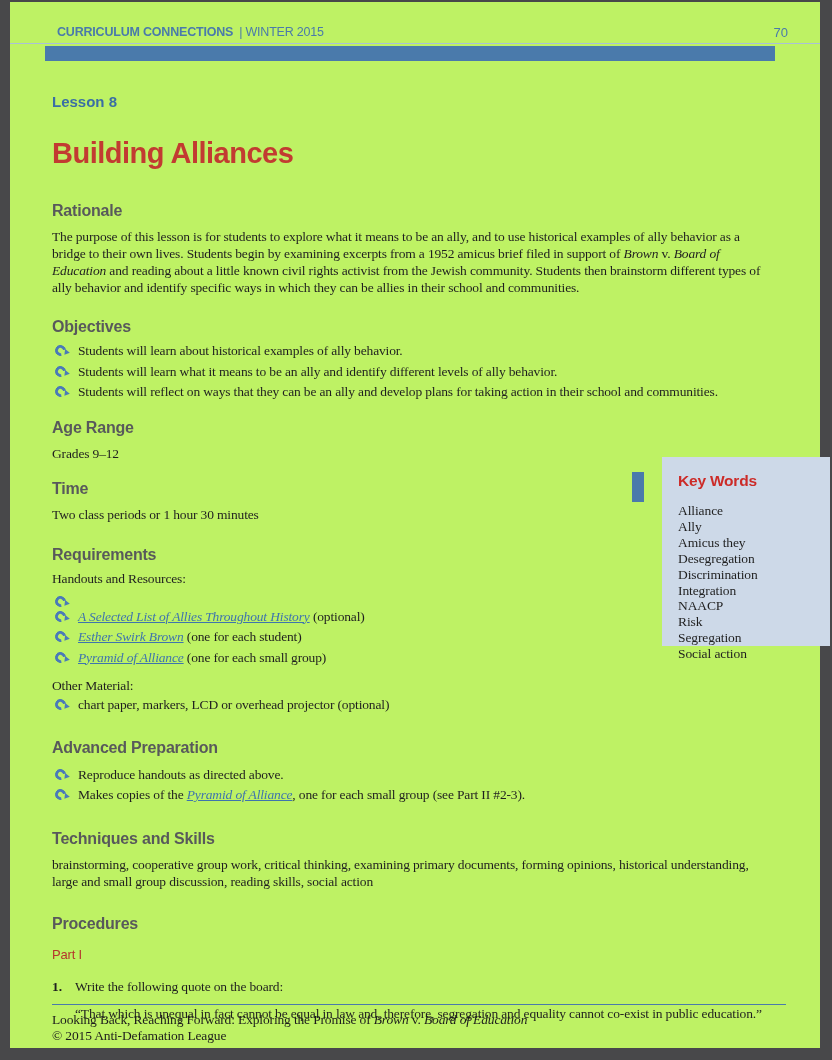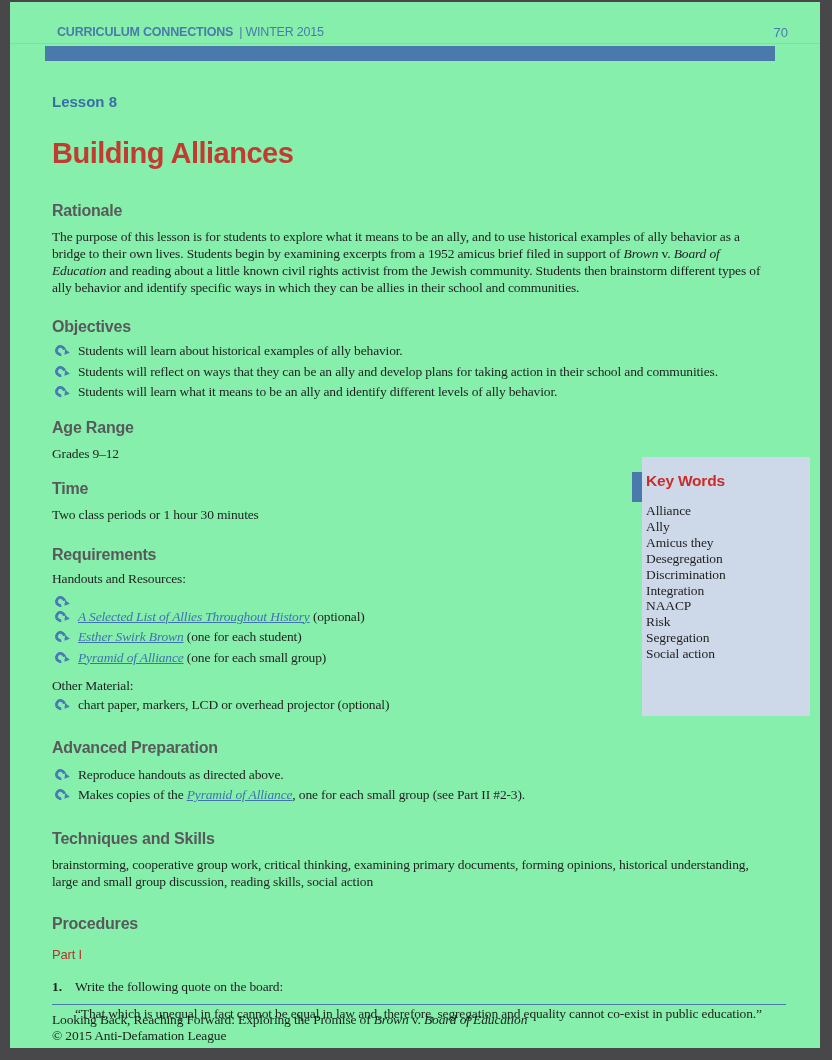--- a/index.html
+++ b/index.html
@@ -8,21 +8,21 @@
     background:#48484a;
     font-family:"Liberation Serif","DejaVu Serif",serif;
     color:#1f1f1f;
     overflow:hidden;
   }
   .page {
     position:relative;
     margin:2px 0 0 10px;
     width:810px;
     height:1046px;
-    background:#86efac;
+    background:#bef264;
   }
   
   .header {
     display:flex; justify-content:space-between; align-items:flex-end;
     padding:20px 32px 3px 47px;
     border-bottom:1px solid #a9c0d8;
     font-family:"Liberation Sans","DejaVu Sans",sans-serif;
     color:#4a7aab;
   }
   .header .brand { font-weight:bold; font-size:12.5px; letter-spacing:-0.2px; }
@@ -90,24 +90,24 @@
   .step { display:flex; margin-top:16px; }
   .step .stepnum { font-weight:bold; font-size:13.5px; line-height:17px; width:23px; flex:none; }
   .step .steptext { font-size:13.5px; line-height:17px; letter-spacing:-0.15px; }
   .step .quote { margin-top:10px; max-width:700px; }
   
   .keywords-accent {
     position:absolute; left:622px; top:470px;
     width:12px; height:30px; background:#4a7aab;
   }
   .keywords {
-    position:absolute; left:632px; top:455px;
-    width:168px; height:259px;
+    position:absolute; left:652px; top:455px;
+    width:168px; height:189px;
     background:#cdd9e8;
-    padding:15px 10px 0 4px;
+    padding:15px 10px 0 16px;
   }
   .keywords h3 {
     font-family:"Liberation Sans","DejaVu Sans",sans-serif;
     font-weight:bold; font-size:15.5px; color:#cc2b28; letter-spacing:-0.2px;
   }
   .keywords ul { list-style:none; margin-top:13px; }
   .keywords li { font-size:13.5px; line-height:15.9px; letter-spacing:-0.1px; color:#1f1f1f; }
   
   .footer {
     position:absolute; left:42px; right:34px; top:1002px;
@@ -141,25 +141,25 @@
     <p class="body"><span>The purpose of this lesson is for students to explore what it means to be an ally, and to use historical examples of ally behavior as a bridge to their own lives. Students begin by examining excerpts from a 1952 amicus brief filed in support of </span><span class="seg-italic">Brown</span><span> v. </span><span class="seg-italic">Board of Education</span><span> and reading about a little known civil rights activist from the Jewish community. Students then brainstorm different types of ally behavior and identify specific ways in which they can be allies in their school and communities.</span></p>
 
     <h2 class="sec mt-mid">Objectives</h2>
     <ul class="bullets">
       <li>
           <span class="bul"></span>
           <span>Students will learn about historical examples of ally behavior.</span>
         </li>
       <li>
           <span class="bul"></span>
+          <span>Students will learn what it means to be an ally and identify different levels of ally behavior.</span>
+        </li>
+      <li>
+          <span class="bul"></span>
           <span>Students will reflect on ways that they can be an ally and develop plans for taking action in their school and communities.</span>
-        </li>
-      <li>
-          <span class="bul"></span>
-          <span>Students will learn what it means to be an ally and identify different levels of ally behavior.</span>
         </li>
     </ul>
 
     <h2 class="sec" style="margin-top:16px">Age Range</h2>
     <p class="body">Grades 9–12</p>
 
     <h2 class="sec" style="margin-top:18px">Time</h2>
     <p class="body">Two class periods or 1 hour 30 minutes</p>
 
     <h2 class="sec" style="margin-top:23px">Requirements</h2>

